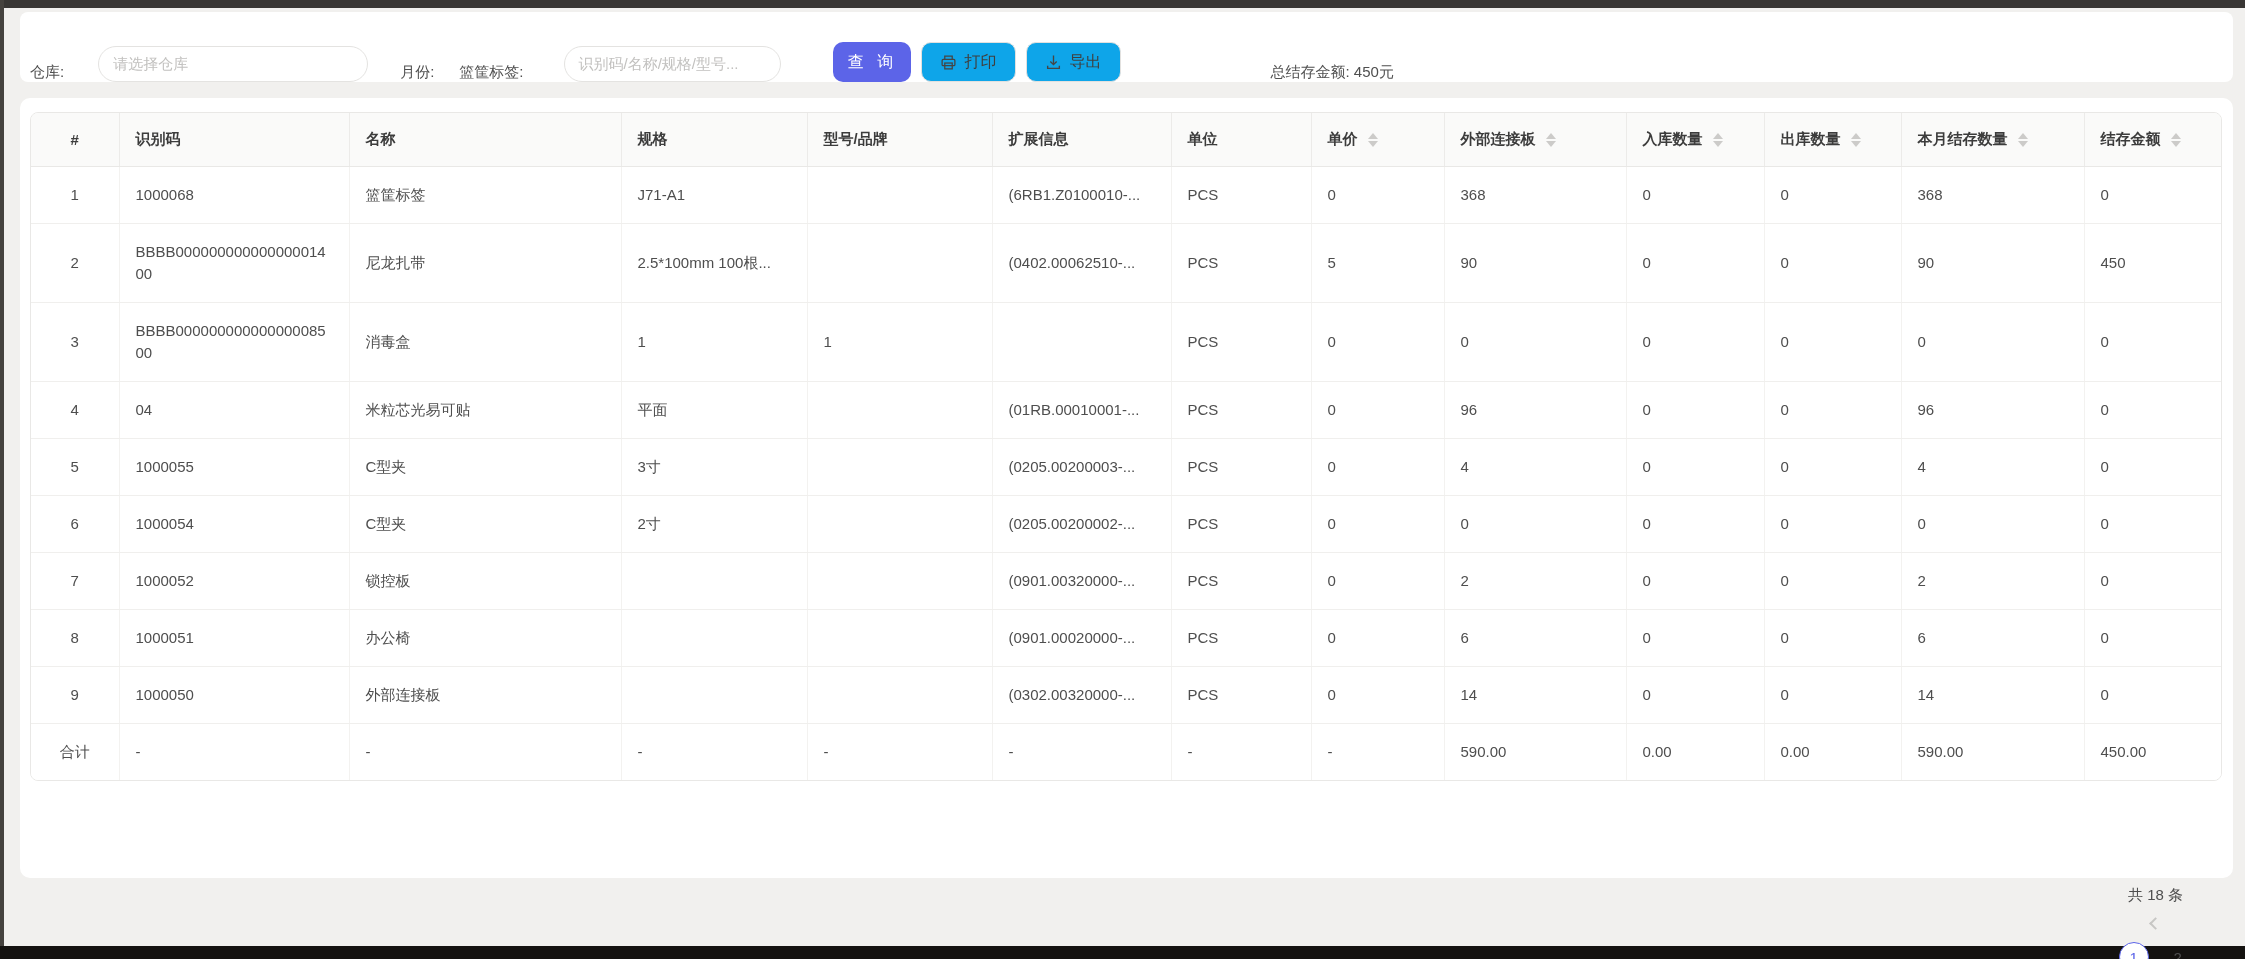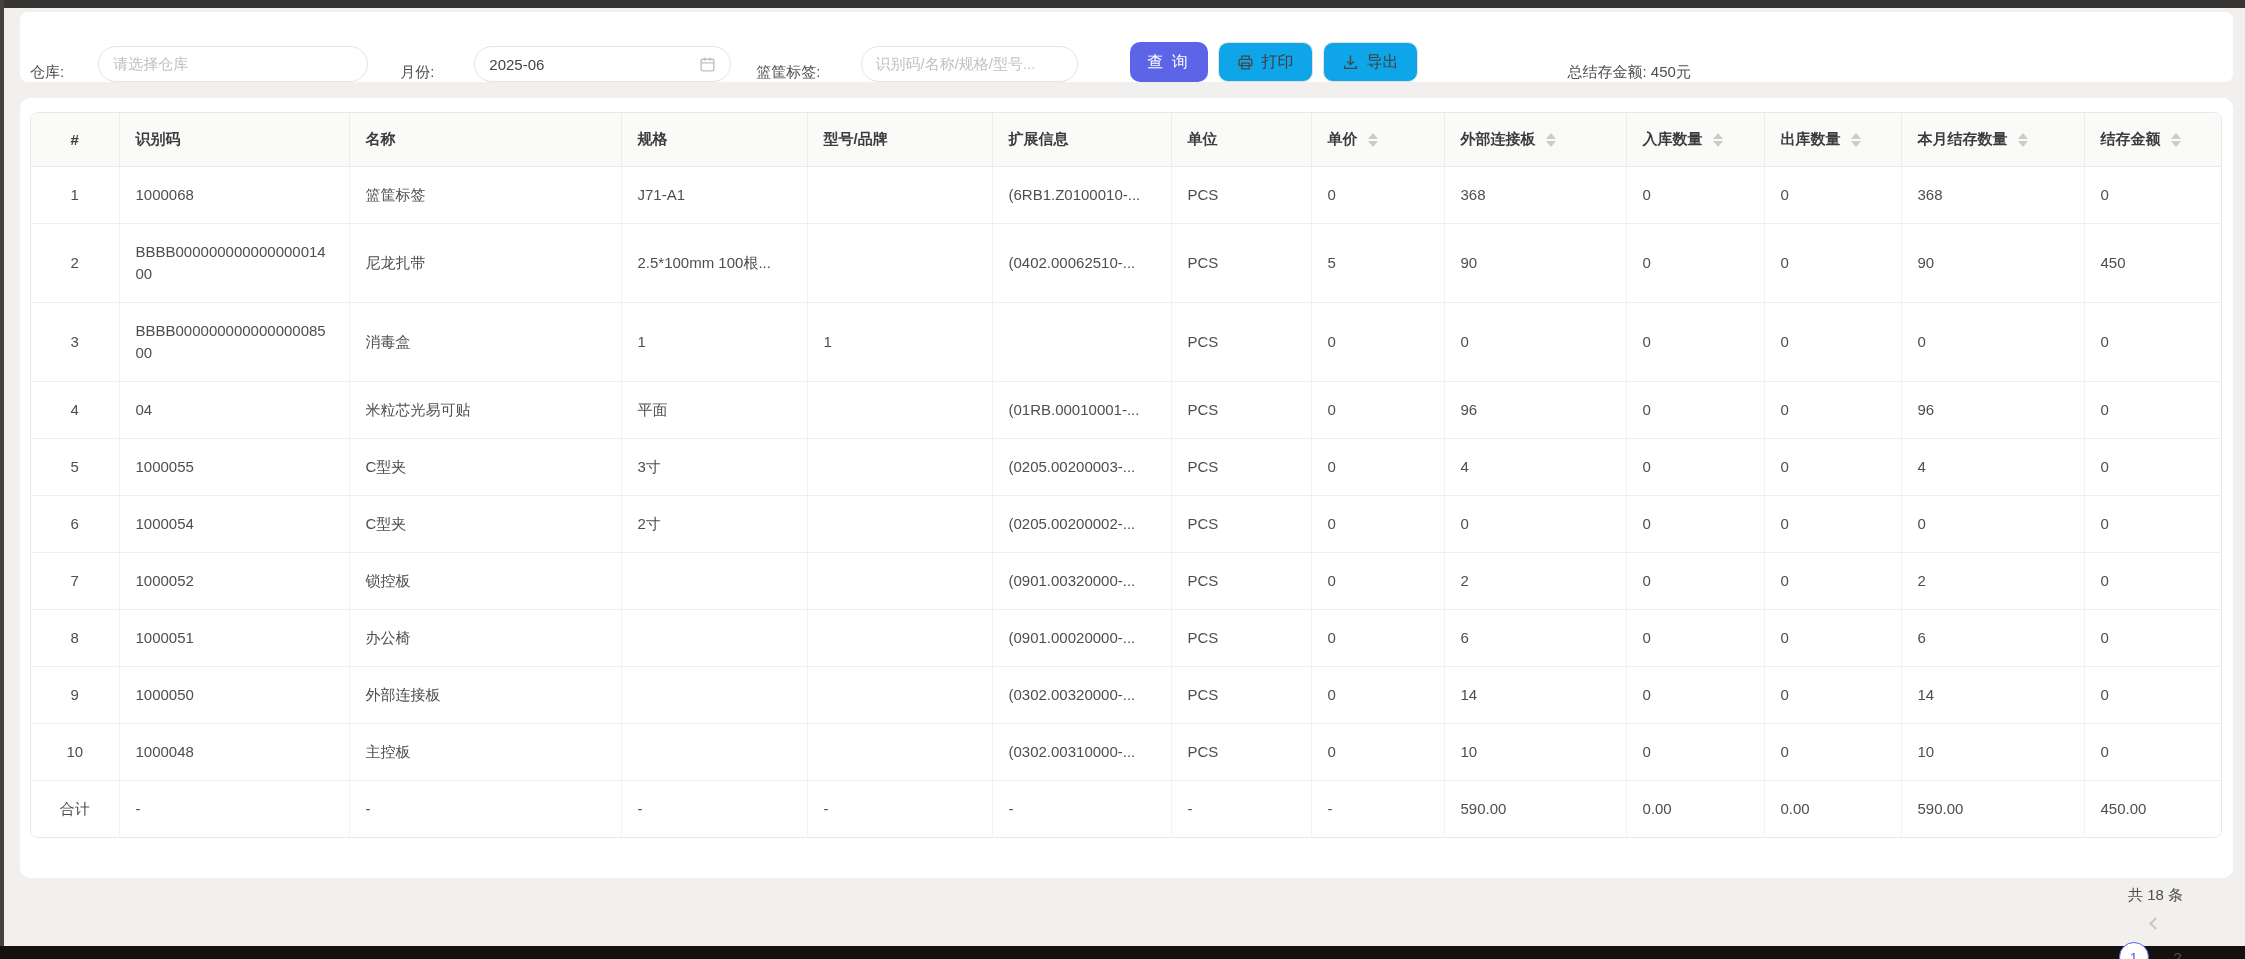--- a/index.html
+++ b/index.html
@@ -12,21 +12,21 @@
   
   .toolbar{position:absolute;left:20px;top:12px;width:2213px;height:70px;background:#fff;
     border-radius:8px;display:flex;align-items:flex-end;}
   .tb-label{font-size:15px;color:#4f4f4f;white-space:nowrap;}
   .pill-input{height:36px;border:1px solid #e4e3e1;border-radius:18px;background:#fff;
     display:flex;align-items:center;justify-content:space-between;padding:0 14px;box-sizing:border-box;font-size:15px;}
   .placeholder{color:#c2c1bf;}
   .value{color:#454545;}
   .btn{height:40px;border-radius:10px;display:flex;align-items:center;justify-content:center;
     font-size:16px;box-sizing:border-box;cursor:pointer;white-space:nowrap;}
-  .btn-primary{background:#5c64e8;color:#fff;width:78px;letter-spacing:2px;}
+  .btn-primary{background:#5c64e8;color:#fff;width:78px;letter-spacing:2px;font-family:Liberation Mono, monospace;}
   .btn-plain{background:#0ea5e9;border:1px solid #e2e1df;color:#3f3f3f;gap:8px;padding:0 18px;}
   .total-amount{font-size:15px;color:#4f4f4f;margin-left:150px;white-space:nowrap;}
 
   
   .table-card{position:absolute;left:20px;top:98px;width:2213px;height:780px;background:#fff;border-radius:10px;}
   .table-wrap{position:absolute;left:10px;top:14px;width:2192px;border:1px solid #e9e8e6;
     border-radius:8px;overflow:hidden;box-sizing:border-box;}
   table{border-collapse:collapse;table-layout:fixed;width:100%;}
   th{background:#fafaf9;font-weight:600;color:#3c3c3c;font-size:15px;text-align:left;
     padding:17px 16px;border-bottom:1px solid #e9e8e6;border-right:1px solid #ecebe9;box-sizing:content-box;}
@@ -66,29 +66,20 @@
   <div class="edge-left"></div>
   <div class="edge-bottom"></div>
 
   <div class="toolbar">
     <span class="tb-label" style="margin-left:10px">仓库:</span>
     <div class="pill-input" style="margin-left:34px;width:270px">
       <span class="placeholder">请选择仓库</span>
     </div>
 
     <span class="tb-label" style="margin-left:32px">月份:</span>
-    <div class="pill-input" style="margin-left:40px;width:257px">
-      <span class="value">2025-06</span>
-      <span style="display:flex">
-        <svg width="17" height="17" viewBox="0 0 16 16" fill="none" stroke="#c0bfbd" stroke-width="1.3">
-          <rect x="2" y="3" width="12" height="11" rx="1.5"></rect>
-            <path d="M2 6.5h12M5.5 1.5v3M10.5 1.5v3"></path>
-        </svg>
-      </span>
-    </div>
 
     <span class="tb-label" style="margin-left:25px">篮筐标签:</span>
     <div class="pill-input" style="margin-left:40px;width:217px">
       <span class="placeholder">识别码/名称/规格/型号...</span>
     </div>
 
     <button class="btn btn-primary" style="margin-left:52px;border:none">查 询</button>
 
     <button class="btn btn-plain" style="margin-left:10px">
       <span style="display:flex">
@@ -355,35 +346,20 @@
               <td class="c5">(0302.00320000-...</td>
               <td class="c6">PCS</td>
               <td class="c7">0</td>
               <td class="c8">14</td>
               <td class="c9">0</td>
               <td class="c10">0</td>
               <td class="c11">14</td>
               <td class="c12">0</td>
             </tr>
             <tr>
-              <td class="c0">10</td>
-              <td class="c1">1000048</td>
-              <td class="c2">主控板</td>
-              <td class="c3"></td>
-              <td class="c4"></td>
-              <td class="c5">(0302.00310000-...</td>
-              <td class="c6">PCS</td>
-              <td class="c7">0</td>
-              <td class="c8">10</td>
-              <td class="c9">0</td>
-              <td class="c10">0</td>
-              <td class="c11">10</td>
-              <td class="c12">0</td>
-            </tr>
-            <tr>
               <td class="c0">合计</td>
               <td class="c1">-</td>
               <td class="c2">-</td>
               <td class="c3">-</td>
               <td class="c4">-</td>
               <td class="c5">-</td>
               <td class="c6">-</td>
               <td class="c7">-</td>
               <td class="c8">590.00</td>
               <td class="c9">0.00</td>

